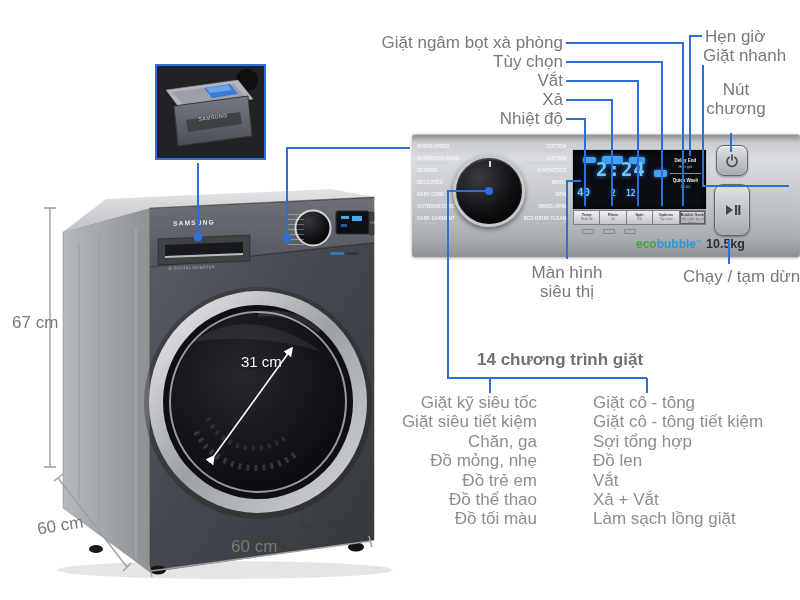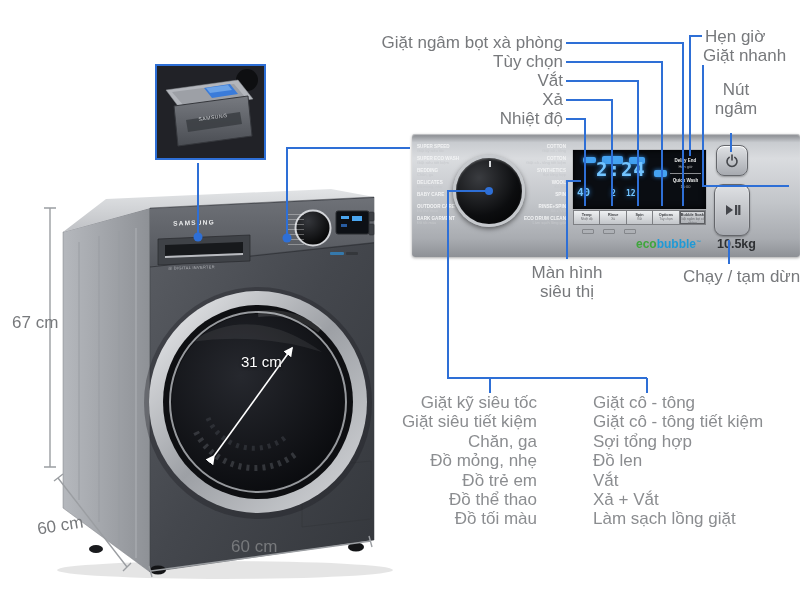--- a/index.html
+++ b/index.html
@@ -79,21 +79,21 @@
   .pbtn:first-child{border-left:1px solid #7e8084;}
   .pbtn .en{font-weight:bold;display:block;font-size:3.8px;}
   .pbtn .vi{display:block;color:#6b6d71;font-size:3.2px;}
   .pbtn.hl{background:linear-gradient(#d9dbde,#abaeb3);box-shadow:inset 0 0 0 1px #5c5e62;}
   #iconrow{position:absolute;left:170px;top:95px;display:flex;gap:9px;}
   .micon{width:12px;height:5px;border:1px solid #5c5e62;border-radius:1px;opacity:.5;}
   #ecob{position:absolute;left:224px;top:103px;font-weight:bold;font-size:12px;white-space:nowrap;}
   #ecob .eco{color:#3fa63c;margin-top:36px;}
   #ecob .bub{color:#1f9ad6;}
   #ecob .tm{font-size:5px;color:#1f9ad6;vertical-align:4px;}
-  #ecob .cap{color:#2e3033;font-size:12.5px;margin-left:16px;}
+  #ecob .cap{color:#2e3033;font-size:12.5px;margin-left:5px;}
   .hwbtn{position:absolute;border-radius:8px;border:1px solid #64666b;
          background:linear-gradient(#dfe1e4,#a7aab0);
          box-shadow:inset 0 1px 1px #fff,0 1px 2px rgba(0,0,0,.3);
          display:flex;align-items:center;justify-content:center;}
   #btn-power{left:304px;top:11px;width:32px;height:31px;}
   #btn-start{left:302px;top:50px;width:36px;height:52px;border-radius:9px;}
   
   #scene{position:absolute;left:0;top:0;z-index:1;}
   .lbl,.mtxt,.list{z-index:10;}
   #overlay{position:absolute;left:0;top:0;z-index:50;pointer-events:none;}
@@ -218,23 +218,24 @@
   <div class="mtxt" id="c-brand">SAMSUNG</div>
   <div id="callout-box"></div>
 
   <div class="lbl r" id="lbl-soak">Giặt ngâm bọt xà phòng</div>
   <div class="lbl r" id="lbl-options">Tùy chọn</div>
   <div class="lbl r" id="lbl-spin">Vắt</div>
   <div class="lbl r" id="lbl-rinse">Xả</div>
   <div class="lbl r" id="lbl-temp">Nhiệt độ</div>
   <div class="lbl" id="lbl-delay">Hẹn giờ</div>
   <div class="lbl" id="lbl-quick">Giặt nhanh</div>
-  <div class="lbl c" id="lbl-power">Nút ngâm</div>
+  <div class="lbl c" id="lbl-power">Nút chương</div>
   <div class="lbl c" id="lbl-display">Màn hình siêu thị</div>
   <div class="lbl" id="lbl-start">Chạy / tạm dừng</div>
+  <div class="lbl b" id="lbl-programs-title">14 chương trình giặt</div>
   <div class="lbl" id="dim-85">67 cm</div>
   <div class="lbl" id="dim-60-depth">60 cm</div>
   <div class="lbl" id="dim-60-width">60 cm</div>
   <div class="lbl" id="dim-31">31 cm</div>
 
   <div class="list" id="list-left">
     <div>Giặt kỹ siêu tốc</div>
     <div>Giặt siêu tiết kiệm</div>
     <div>Chăn, ga</div>
     <div>Đồ mỏng, nhẹ</div>

